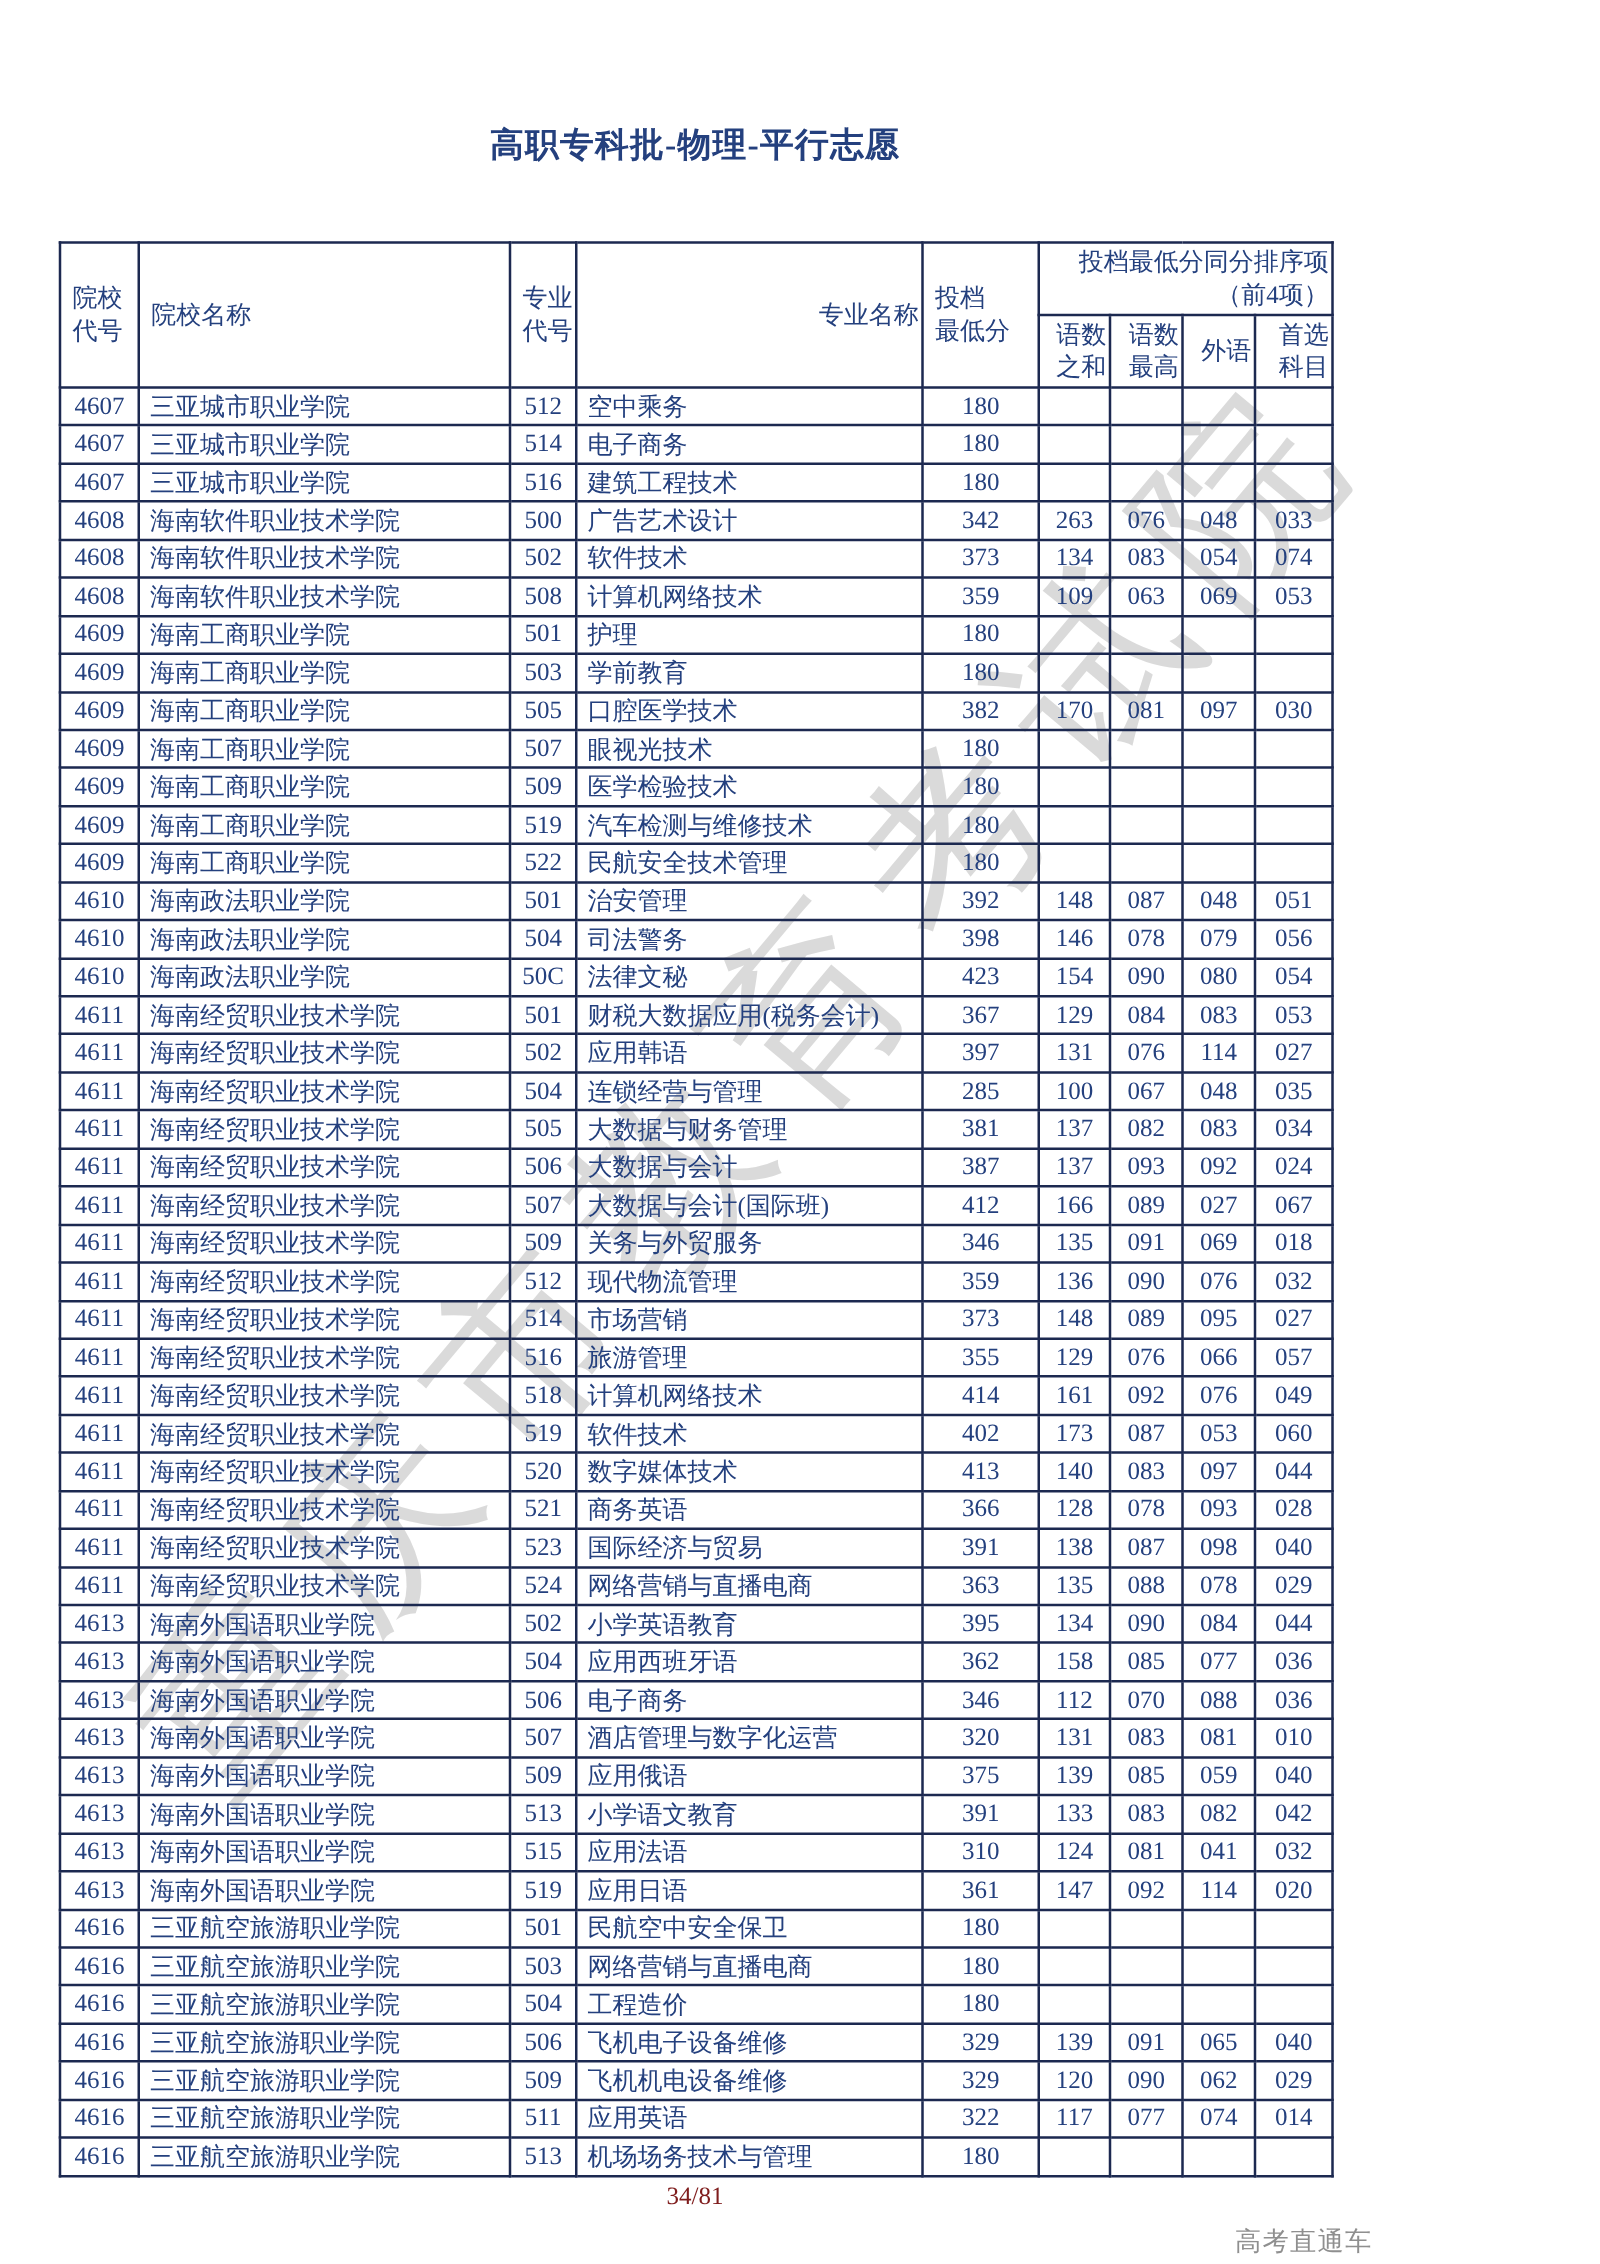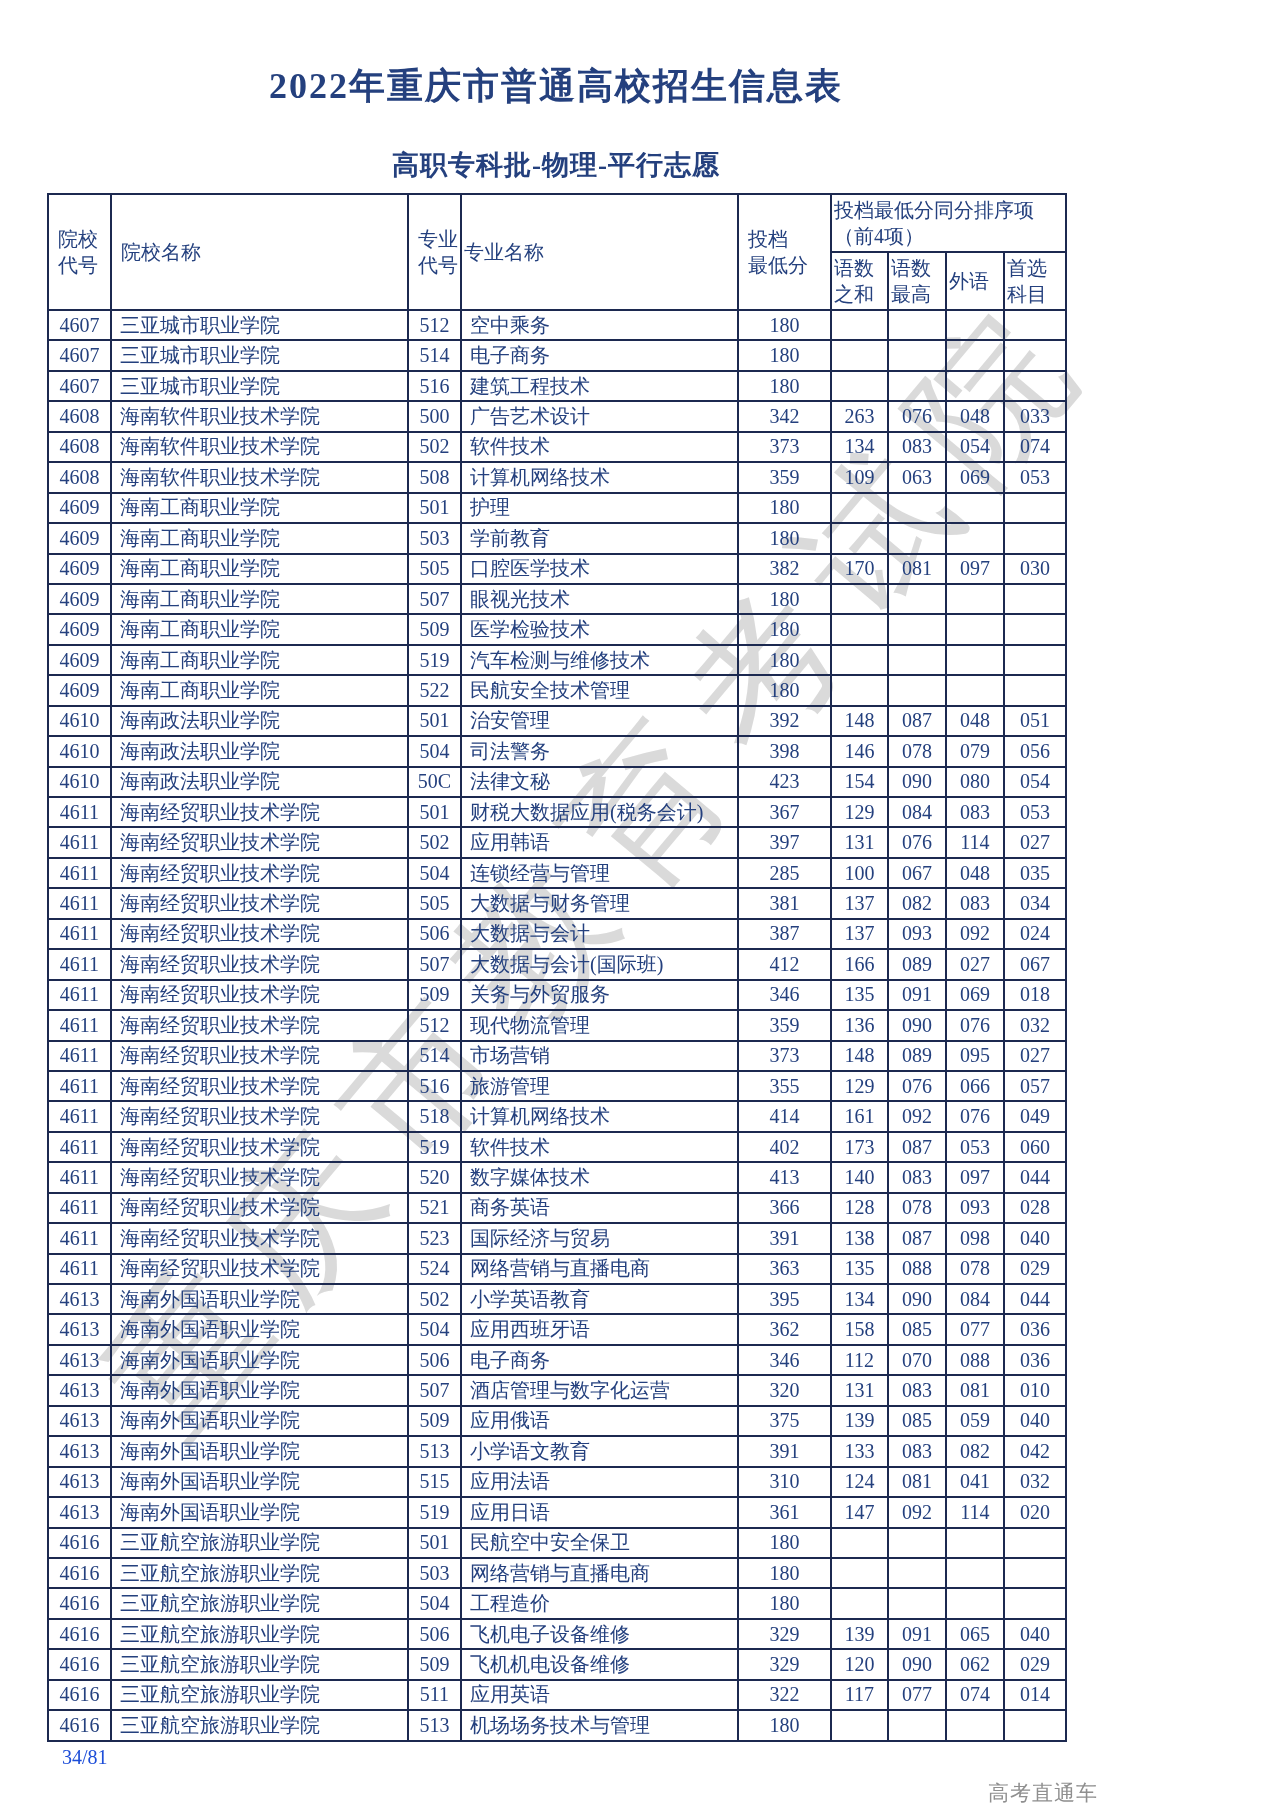--- a/index.html
+++ b/index.html
@@ -45,21 +45,21 @@
     border: 2px solid #1c2950;
     font-size: 20px;
     color: #24407e;
     overflow: hidden;
     background: transparent;
   }
   .main th {
     font-weight: normal;
     white-space: pre-line;
     line-height: 1.3;
-    text-align: left;
+    text-align: right;
     vertical-align: middle;
     padding: 2px 2px;
   }
   .main thead tr.r1 th { height: 56px; }
   .main thead tr.r2 th { height: 57px; }
   .main th.h-left { text-align: left; padding-left: 9px; }
 
   .main tbody tr { height: 30.45px; padding-left: 36px; }
   .main tbody td {
     white-space: nowrap;
@@ -67,24 +67,25 @@
     vertical-align: middle;
     padding: 0 2px;
   }
   .main tbody td.c1, .main tbody td.c3 {
     text-align: left;
     padding-left: 8px;
   }
 
   .page-number {
     position: absolute;
-    left: 62px; top: 1746px;
+    left: 47px; top: 1746px;
     width: 1018px;
+    text-align: center;
     font-size: 20px;
-    color: #1d4ed8;
+    color: #7f1d1d;
     z-index: 2;
   }
 
   .diagonal-watermark {
     position: absolute;
     left: 600px; top: 867px;
     transform: translate(-50%, -50%) rotate(-50deg);
     font-size: 150px;
     letter-spacing: 28px;
     white-space: nowrap;
@@ -102,21 +103,20 @@
     z-index: 2;
     text-align: center;
   }
 </style>
 </head>
 <body>
 
 <div class="diagonal-watermark">重庆市教育考试院</div>
 
 <div class="doc-header">
-  <div class="title">2022年重庆市普通高校招生信息表</div>
   <div class="subtitle">高职专科批-物理-平行志愿</div>
 </div>
 
 <table class="main">
   <colgroup>
     <col style="width:63px">
     <col style="width:297px">
     <col style="width:53px">
     <col style="width:277px">
     <col style="width:93px">

